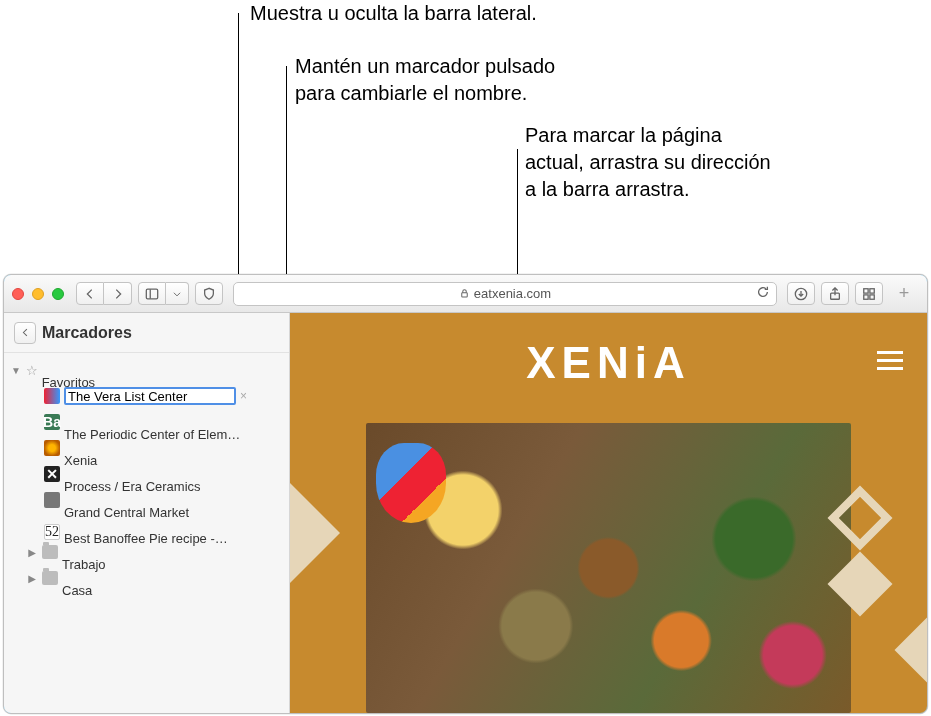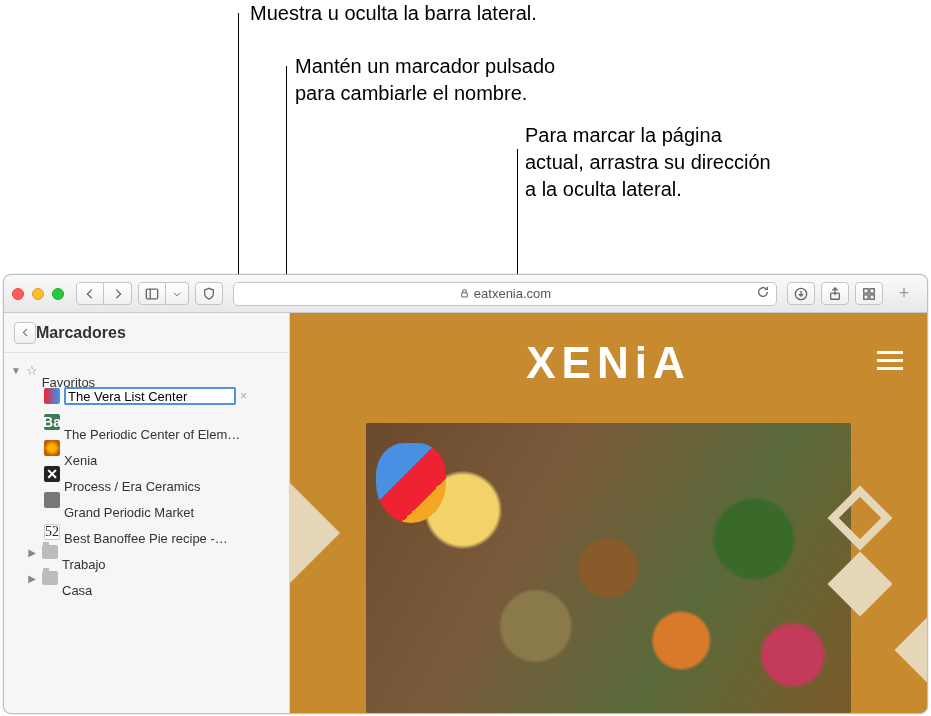--- a/index.html
+++ b/index.html
@@ -76,21 +76,21 @@
   .body-split { display:flex; height: calc(100% - 38px); }
   .sidebar {
     width: 286px;
     background: #f6f6f6;
     border-right: 1px solid #d6d6d6;
     display:flex; flex-direction:column;
   }
   .sb-header {
     height: 40px;
     display:flex; align-items:center;
-    padding: 0 10px; 
+    padding: 0 10px; gap:6px;
     border-bottom: 1px solid #e2e2e2;
   }
   .sb-back {
     width:22px;height:22px;border:1px solid #c4c4c4;border-radius:4px;
     background:linear-gradient(#fff,#f0f0f0);
     display:flex;align-items:center;justify-content:center;color:#666;font-size:12px;
   }
   .sb-title { font-size:16px; font-weight:600; color:#333; }
   .tree { padding: 4px 0; }
   .row {
@@ -162,21 +162,21 @@
 </style>
 </head>
 <body>
 
 <div class="callouts">
   <div class="callout-text ct1">Muestra u oculta la barra lateral.</div>
   <div class="callout-text ct2">
     <span>Mantén un marcador pulsado</span><br><span>para cambiarle el nombre.</span>
   </div>
   <div class="callout-text ct3">
-    <span>Para marcar la página</span><br><span>actual, arrastra su dirección</span><br><span>a la oculta lateral.</span>
+    <span>Para marcar la página</span><br><span>actual, arrastra su dirección</span><br><span>a la barra arrastra.</span>
   </div>
   <div class="callout-line ln1"></div>
   <div class="callout-line ln2"></div>
   <div class="callout-line ln3"></div>
 </div>
 
 <div class="window">
   <div class="toolbar">
     <div class="traffic">
       <div class="dot red"></div>
@@ -284,21 +284,21 @@
         <div class="row indent2">
           <span class="favicon fi-xenia"></span>
           <span class="label">Xenia</span>
         </div>
         <div class="row indent2">
           <span class="favicon fi-process">✕</span>
           <span class="label">Process / Era Ceramics</span>
         </div>
         <div class="row indent2">
           <span class="favicon fi-gcm"></span>
-          <span class="label">Grand Periodic Market</span>
+          <span class="label">Grand Central Market</span>
         </div>
         <div class="row indent2">
           <span class="favicon fi-52">52</span>
           <span class="label">Best Banoffee Pie recipe -…</span>
         </div>
 
         <div class="row indent1">
           <span class="disclose">▶</span>
           <span class="folder-icon"></span>
           <span class="label">Trabajo</span>

